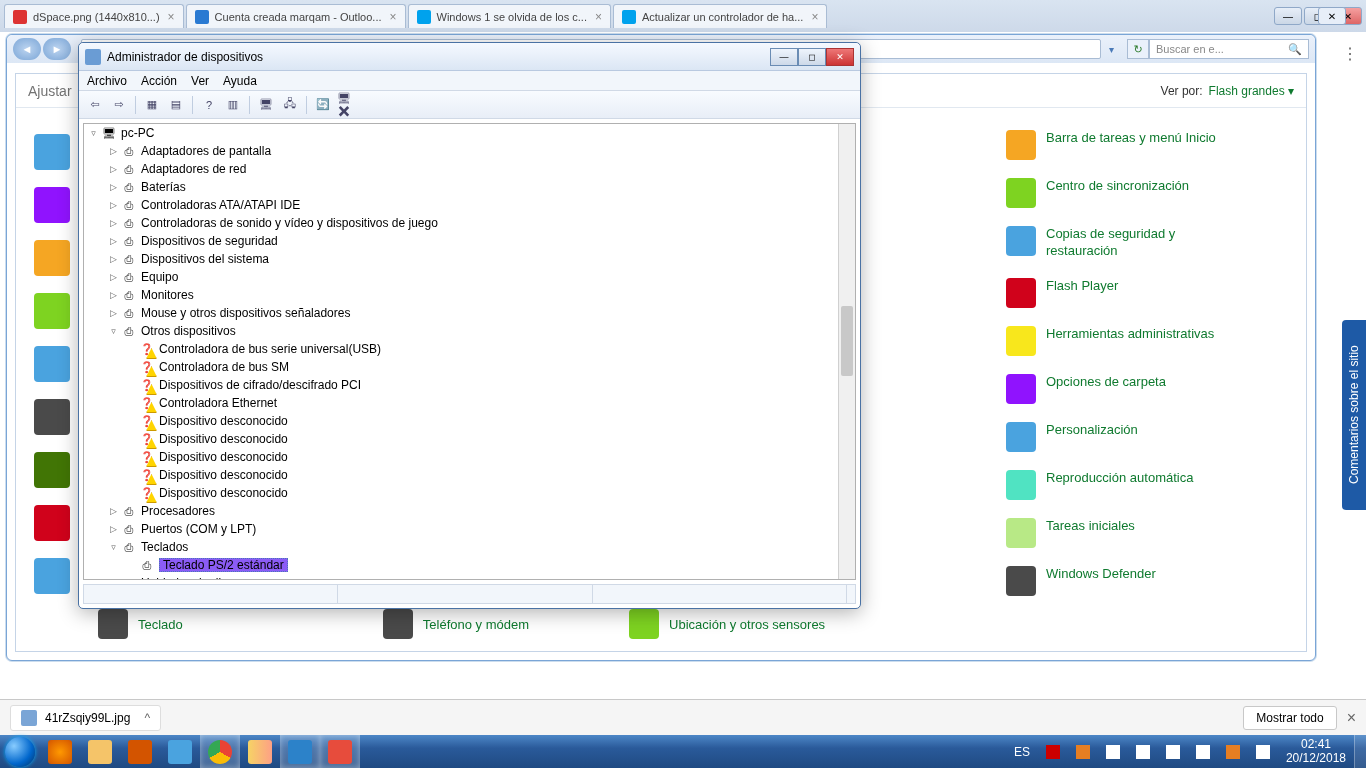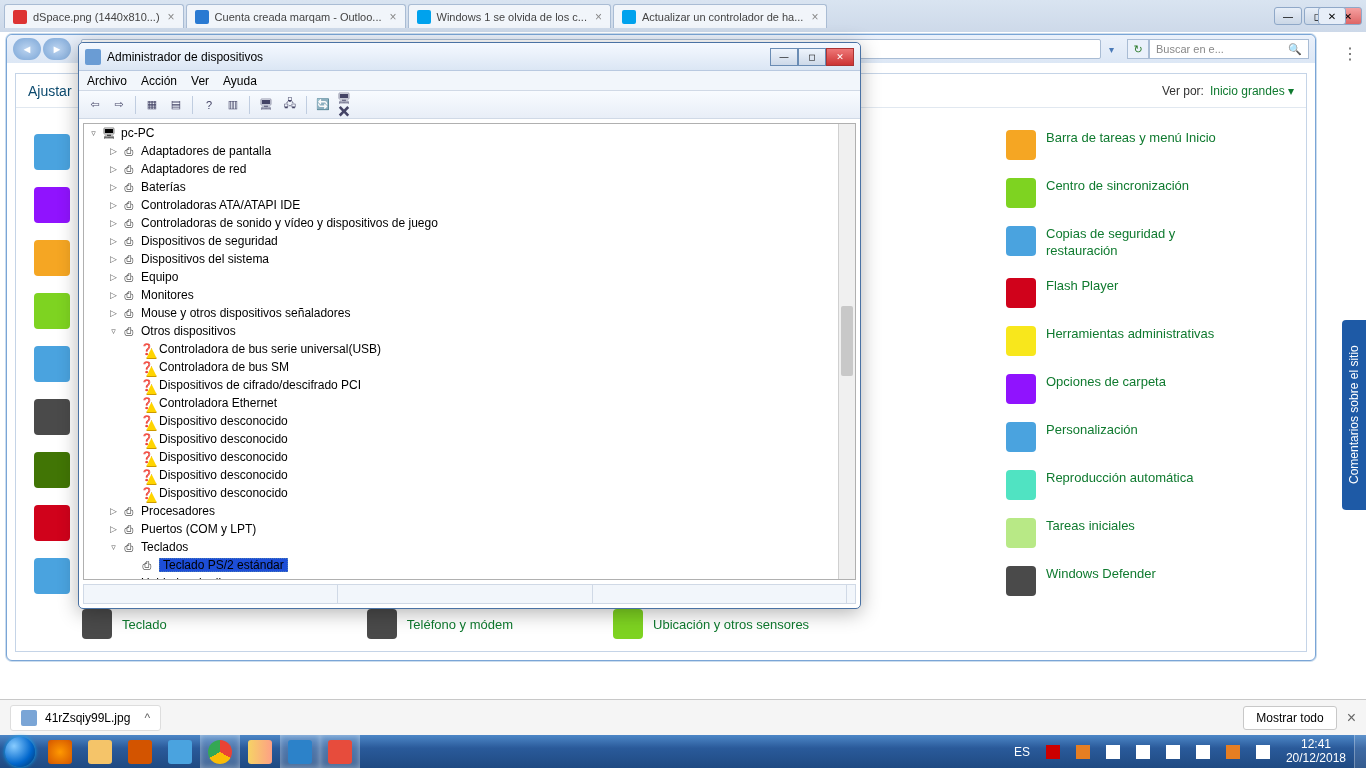--- a/index.html
+++ b/index.html
@@ -21,55 +21,55 @@
 
 .cp-window { position: absolute; left: 6px; top: 34px; width: 1310px; height: 627px; border: 1px solid #7aa5d6; border-radius: 6px; background: #fff; box-shadow: 0 0 0 1px #cde; }
 .cp-titlebar{height:28px;background:linear-gradient(#eaf1fb,#dce7f5);border-radius:6px 6px 0 0;display:flex;align-items:center;padding:0 6px;font-size:12px;}
 .navbtn{width:28px;height:22px;border-radius:11px;background:radial-gradient(#bcd4f0,#7aa5d6);margin-right:2px;display:flex;align-items:center;justify-content:center;color:#fff;font-size:11px;}
 .addr{flex:1;height:20px;background:#fff;border:1px solid #a9bcd4;margin:0 8px;border-radius:2px;font-size:11px;padding:2px 6px;color:#666;}
 .refresh{width:22px;height:20px;border:1px solid #a9bcd4;background:#eaf1fb;color:#2a7a2a;display:flex;align-items:center;justify-content:center;font-size:11px;}
 .searchbox{width:160px;height:20px;border:1px solid #a9bcd4;background:#fff;font-size:11px;color:#888;padding:2px 6px;display:flex;align-items:center;}
 .searchbox .sicon{margin-left:auto;color:#4a7ab8;}
 .cp-body{position:absolute;left:8px;top:38px;right:8px;bottom:8px;border:1px solid #c5d4e7;background:#fff;}
 .cp-toolbar{height:34px;border-bottom:1px solid #e1e8f0;display:flex;align-items:center;padding:0 12px;}
-.cp-toolbar .adj{color:#0c4a6e;font-size:14px;}
+.cp-toolbar .adj{color:#737373;font-size:14px;}
 .cp-toolbar .vpor{margin-left:auto;font-size:12px;color:#333;}
 .cp-toolbar .vsel{color:#0f7a2f;font-size:12px;margin-left:6px;}
 .cp-icons{position:absolute;left:18px;top:60px;bottom:8px;width:50px;display:flex;flex-direction:column;gap:17px;}
 .cp-icons .ic{width:36px;height:36px;border-radius:4px;}
 .cp-right{position:absolute;right:20px;top:56px;bottom:8px;width:440px;}
 .cp-col{position:absolute;top:0;width:210px;}
 .cp-col.c1{left:-200px;}
 .cp-col.c2{left:160px;}
 .cp-item{display:flex;align-items:flex-start;gap:10px;margin-bottom:18px;}
 .cp-item .cicon{width:30px;height:30px;flex-shrink:0;border-radius:4px;}
 .cp-item .lbl{color:#0f7a2f;font-size:13px;line-height:1.3;}
 .cp-bottom{position:absolute;left:66px;right:10px;bottom:12px;display:flex;gap:40px;}
-.cp-bottom .bitm{display:flex;align-items:center;gap:10px;}
+.cp-bottom .bitm{display:flex;align-items:center;gap:10px;margin-left:16px;}
 .cp-bottom .bic{width:30px;height:30px;border-radius:4px;}
 .cp-bottom .lbl{color:#0f7a2f;font-size:13px;}
 
 
 .dm-window{position:absolute;left:78px;top:42px;width:783px;height:567px;border:1px solid #4a72a4;border-radius:5px;box-shadow:0 4px 20px rgba(0,0,0,.3);background:#fff;}
 .dm-title{height:28px;background:linear-gradient(#f5f9ff,#dbe6f4);border-bottom:1px solid #b9c9e0;border-radius:5px 5px 0 0;display:flex;align-items:center;padding:0 6px;font-size:12px;}
 .dm-title .ticon{width:16px;height:16px;background:#6a9cd4;border-radius:2px;margin-right:6px;}
 .dm-title .wbtns{margin-left:auto;display:flex;gap:0;}
 .dm-title .wb{width:28px;height:18px;border:1px solid #6a8cb4;background:linear-gradient(#eef4fc,#cdd9e9);display:flex;align-items:center;justify-content:center;font-size:9px;}
 .dm-title .wb.close{background:linear-gradient(#e77,#c33);color:#fff;border-color:#a33;}
 .dm-menu{height:20px;border-bottom:1px solid #d0d9e6;display:flex;align-items:center;padding:0 8px;gap:14px;font-size:12px;background:#f2f6fb;}
 .dm-tool{height:28px;border-bottom:1px solid #d0d9e6;display:flex;align-items:center;padding:0 6px;gap:4px;background:linear-gradient(#f8fbff,#e8eef7);}
 .dm-tool .tb{width:20px;height:20px;display:flex;align-items:center;justify-content:center;font-size:11px;color:#446;}
 .dm-tool .sep{width:1px;height:18px;background:#c0cde0;margin:0 2px;}
 .dm-tree{position:absolute;left:4px;right:4px;top:80px;bottom:28px;border:1px solid #b0b0b0;background:#fff;overflow:hidden;font-size:12px;}
 .dm-tree .row{display:flex;align-items:center;height:18px;padding-left:4px;white-space:nowrap;}
 .dm-tree .exp{width:11px;height:11px;display:inline-flex;align-items:center;justify-content:center;font-size:9px;color:#666;margin-right:2px;}
 .dm-tree .nicon{width:16px;height:16px;margin-right:4px;display:inline-flex;align-items:center;justify-content:center;font-size:11px;}
 .dm-tree .warn{position:relative;}
 .dm-tree .warn::after{content:"";position:absolute;right:-2px;bottom:-2px;width:9px;height:9px;background:#ffd400;border:1px solid #c90;border-radius:1px;clip-path:polygon(50% 0,100% 100%,0 100%);}
-.dm-tree .sel{background:#1d4ed8;outline:1px dotted #4a7ab8;outline-offset:-1px;}
+.dm-tree .sel{background:#8b5cf6;outline:1px dotted #4a7ab8;outline-offset:-1px;}
 .dm-scroll{position:absolute;right:0;top:0;bottom:0;width:17px;background:#f0f0f0;border-left:1px solid #d0d0d0;}
 .dm-scroll .thumb{position:absolute;left:2px;right:2px;top:40%;height:70px;background:#c8c8c8;border-radius:2px;}
 .dm-status{position:absolute;left:4px;right:4px;bottom:4px;height:20px;border:1px solid #d0d9e6;background:#f2f6fb;display:flex;}
 .dm-status div{border-right:1px solid #d0d9e6;width:33%;}
 
 
 .dlbar{position:absolute;left:0;right:0;bottom:33px;height:36px;border-top:1px solid #c8c8c8;background:#f5f5f5;display:flex;align-items:center;padding:0 10px;font-size:12px;}
 .dlbar .file{display:flex;align-items:center;gap:8px;border:1px solid #ddd;padding:4px 10px;border-radius:3px;background:#fff;}
 .dlbar .fic{width:16px;height:16px;background:#7aa5d6;border-radius:2px;}
 .dlbar .chev{color:#666;margin-left:6px;}
@@ -137,21 +137,21 @@
     <div class="refresh">↻</div>
     <div class="searchbox">
         <span>Buscar en e...</span>
         <span class="sicon">🔍</span>
       </div>
   </div>
   <div class="cp-body">
     <div class="cp-toolbar">
       <span class="adj">Ajustar</span>
       <span class="vpor">Ver por:</span>
-      <span class="vsel">Inicio grandes ▾</span>
+      <span class="vsel">Flash grandes ▾</span>
     </div>
     <div class="cp-icons">
       <div class="ic bg1"></div>
       <div class="ic bg5"></div>
       <div class="ic bg2"></div>
       <div class="ic bg3"></div>
       <div class="ic bg1"></div>
       <div class="ic bg10"></div>
       <div class="ic bg12"></div>
       <div class="ic bg4"></div>
@@ -480,18 +480,18 @@
     <span>ES</span>
     <span class="ti" style="background:#c00"></span>
     <span class="ti" style="background:#e67e22"></span>
     <span class="ti" style="background:#fff"></span>
     <span class="ti" style="background:#fff"></span>
     <span class="ti" style="background:#fff"></span>
     <span class="ti" style="background:#fff"></span>
     <span class="ti" style="background:#e67e22"></span>
     <span class="ti" style="background:#fff"></span>
     <div class="clock">
-      <div>12:41</div>
+      <div>02:41</div>
       <div>20/12/2018</div>
     </div>
   </div>
   <div class="showdesk"></div>
 </div>
 
 </body></html>

